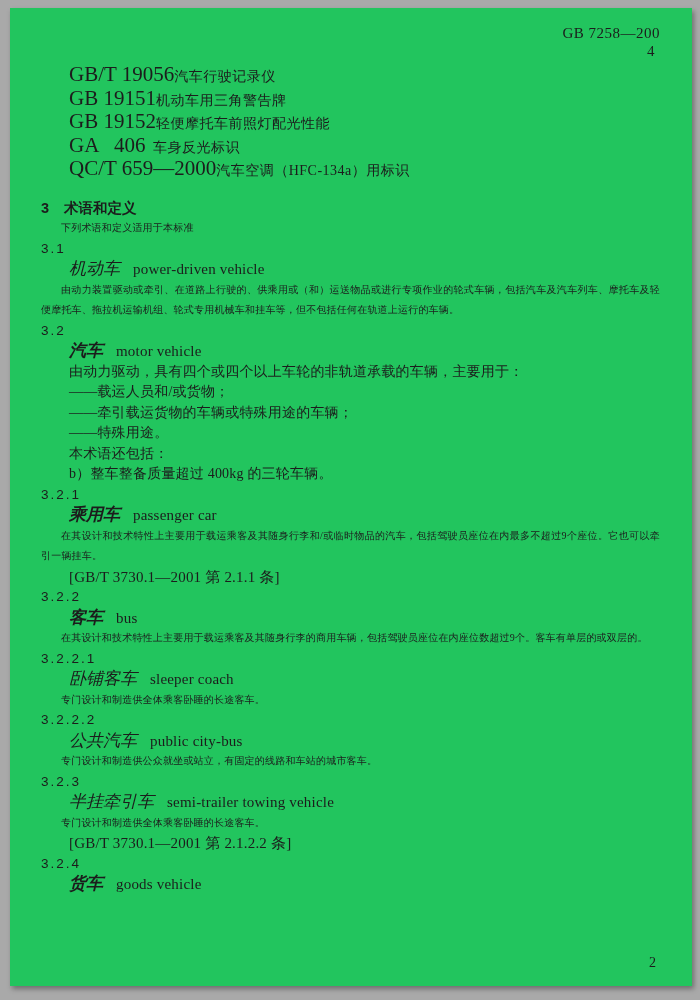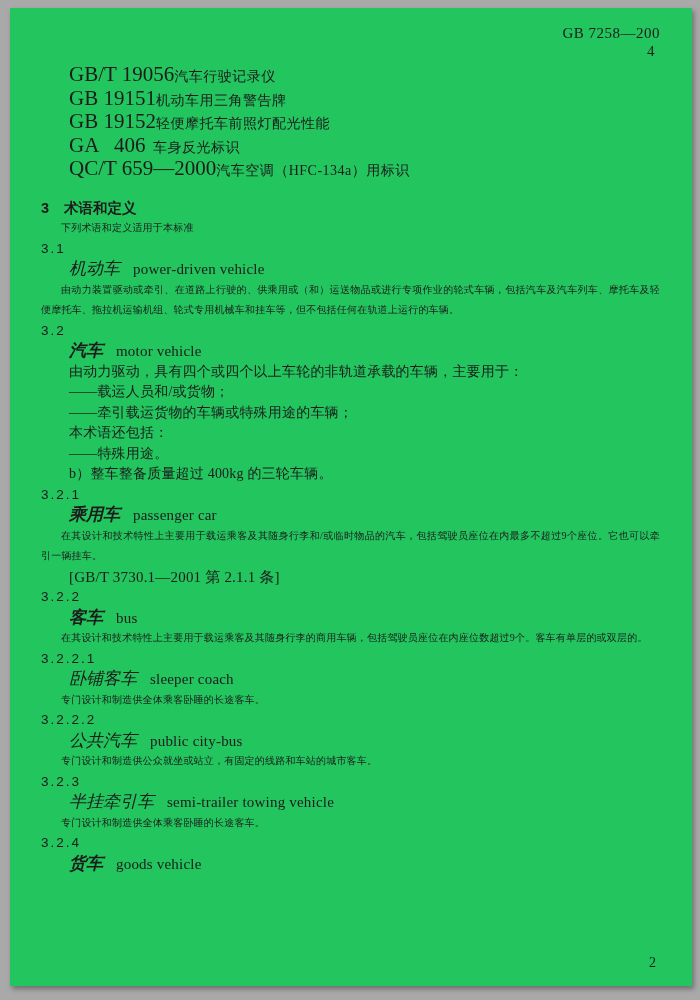--- a/index.html
+++ b/index.html
@@ -100,22 +100,22 @@
     </div>
 
     <div class="clause">
       <div class="clause-num">3.2</div>
       <div class="term-line">
         <span class="term bold">汽车</span><span class="term-en">motor vehicle</span>
       </div>
       <div class="line">由动力驱动，具有四个或四个以上车轮的非轨道承载的车辆，主要用于：</div>
       <div class="line">——载运人员和/或货物；</div>
       <div class="line">——牵引载运货物的车辆或特殊用途的车辆；</div>
+      <div class="line">——特殊用途。</div>
       <div class="line">本术语还包括：</div>
-      <div class="line">——特殊用途。</div>
       <div class="line">b）整车整备质量超过 400kg 的三轮车辆。</div>
     </div>
 
     <div class="clause">
       <div class="clause-num">3.2.1</div>
       <div class="term-line">
         <span class="term bold">乘用车</span><span class="term-en">passenger car</span>
       </div>
       <p class="para">在其设计和技术特性上主要用于载运乘客及其随身行李和/或临时物品的汽车，包括驾驶员座位在内最多不超过9个座位。它也可以牵引一辆挂车。</p>
       <div class="line source-ref">[GB/T 3730.1—2001  第 2.1.1 条]</div>
@@ -144,20 +144,21 @@
       </div>
       <p class="para">专门设计和制造供公众就坐或站立，有固定的线路和车站的城市客车。</p>
     </div>
 
     <div class="clause">
       <div class="clause-num">3.2.3</div>
       <div class="term-line">
         <span class="term">半挂牵引车</span><span class="term-en">semi-trailer towing vehicle</span>
       </div>
       <p class="para">专门设计和制造供全体乘客卧睡的长途客车。</p>
+      <div class="line source-ref">[GB/T 3730.1—2001  第 2.1.2.2 条]</div>
     </div>
 
     <div class="clause">
       <div class="clause-num">3.2.4</div>
       <div class="term-line">
         <span class="term bold">货车</span><span class="term-en">goods vehicle</span>
       </div>
     </div>
 
     <div class="page-number">2</div>

